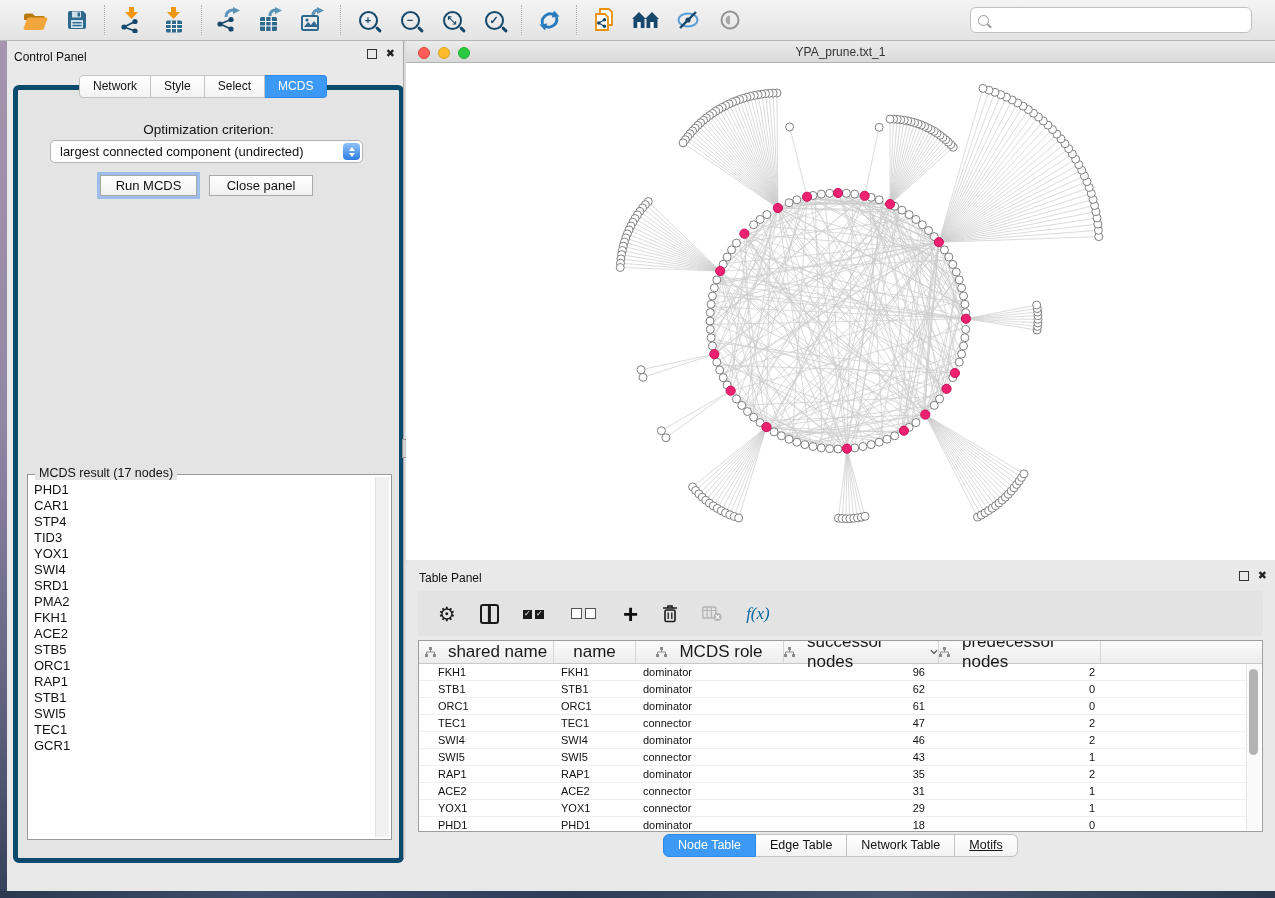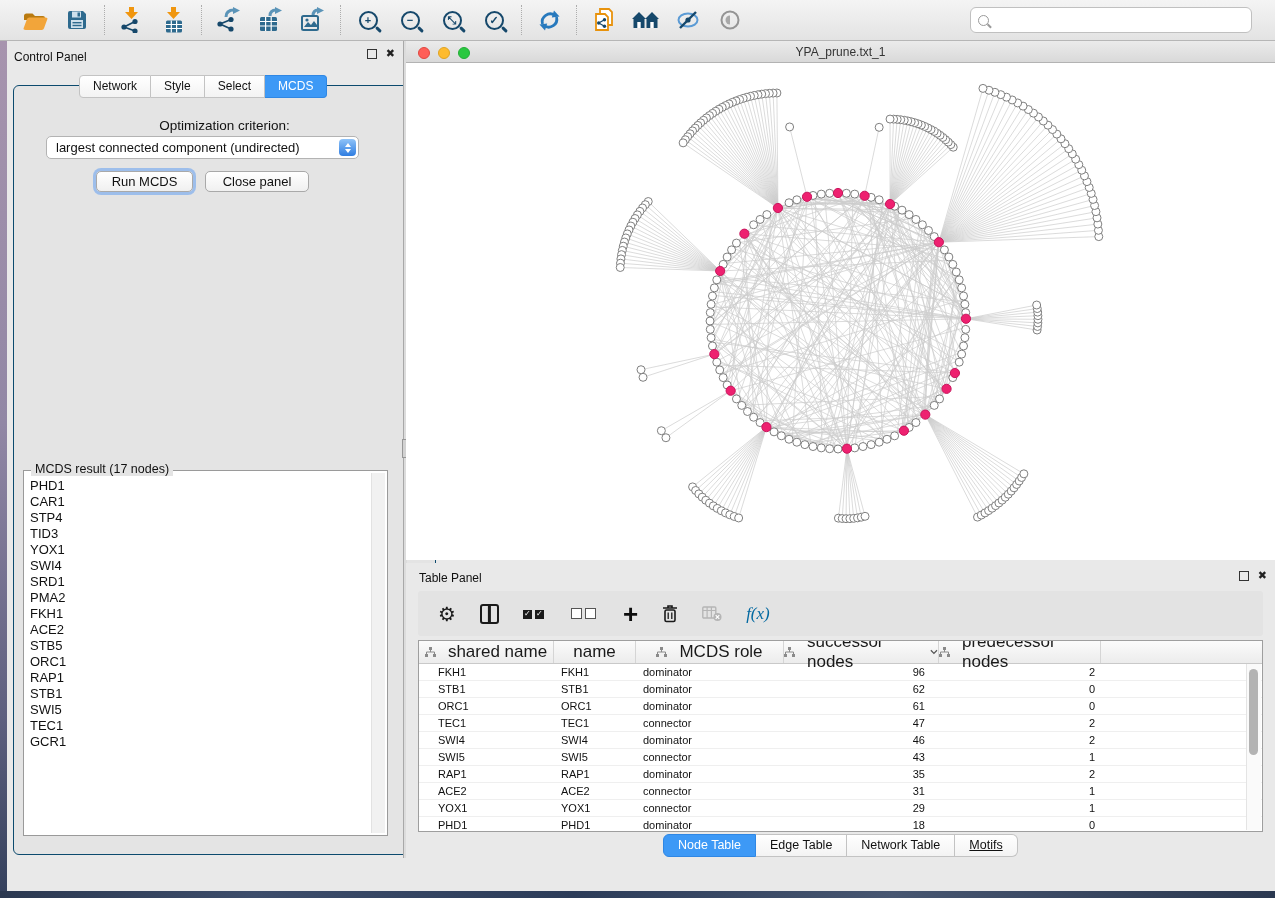--- a/index.html
+++ b/index.html
@@ -34,32 +34,32 @@
   
   .control-panel{position:absolute;left:7px;top:41px;width:396px;height:817px;background:#e9e9e9;}
   .cp-title{position:absolute;left:7px;top:9px;font-size:12px;}
   .cp-tabs{position:absolute;left:72px;top:34px;display:flex;z-index:3;border-radius:8px;}
   .tab{background:linear-gradient(#ffffff,#f3f3f3);border:1px solid #c3c3c3;border-left-width:0;
       font-size:12px;padding:3px 13px 4px;color:#111;}
   .tab.first{border-left-width:1px;border-radius:4px 0 0 4px;}
   .tab.last{border-radius:0 4px 4px 0;}
   .tab.active{background:#3d99f6;border-color:#2f87e4;color:#fff;}
   .cp-inner{position:absolute;left:6px;top:44px;width:381px;height:768px;background:#e4e4e4;
-      border:1px solid #0c4a6e;border-radius:6px;padding-left:40px;}
+      border:5px solid #0c4a6e;border-radius:6px;}
   .opt-label{position:absolute;left:0;top:32px;width:100%;text-align:center;font-size:13.5px;}
   .dropdown{position:absolute;left:32px;top:50px;width:311px;height:21px;background:#fff;
       border:1px solid #b3b3b3;border-radius:5px;display:flex;align-items:center;}
   .dropdown-value{font-size:13px;padding-left:9px;flex:1;white-space:nowrap;overflow:hidden;}
   .dropdown-stepper{width:17px;height:17px;margin-right:2px;border-radius:4px;
       background:linear-gradient(#8fc3f8,#2f7de1);display:flex;flex-direction:column;
       align-items:center;justify-content:center;gap:2px;}
   .tri-up{width:0;height:0;border-left:3.5px solid transparent;border-right:3.5px solid transparent;border-bottom:4px solid #fff;}
   .tri-down{width:0;height:0;border-left:3.5px solid transparent;border-right:3.5px solid transparent;border-top:4px solid #fff;}
   .pbtn{position:absolute;top:85px;height:21px;box-sizing:border-box;background:linear-gradient(#ffffff,#f0f0f0);
-      border:1px solid #a9a9a9;border-radius:5px;font-size:13px;font-family:"Liberation Sans",sans-serif;
+      border:1px solid #a9a9a9;border-radius:0;font-size:13px;font-family:"Liberation Sans",sans-serif;
       display:flex;align-items:center;justify-content:center;}
   .btn-run{left:82px;width:97px;box-shadow:0 0 0 3px rgba(110,165,240,.6);}
   .btn-close{left:191px;width:104px;}
   .result-group{position:absolute;left:9px;top:384px;width:363px;height:364px;background:#fff;
       border:1px solid #9a9a9a;}
   .result-legend{position:absolute;top:-9px;left:7px;background:#e4e4e4;padding:0 4px;font-size:12.5px;}
   .result-list{position:absolute;left:6px;top:7px;right:20px;bottom:4px;overflow:hidden;}
   .mcds-item{font-size:13px;line-height:16px;}
   .result-scroll{position:absolute;top:2px;right:2px;bottom:2px;width:13px;background:#f1f1f1;border-left:1px solid #e2e2e2;}
   

